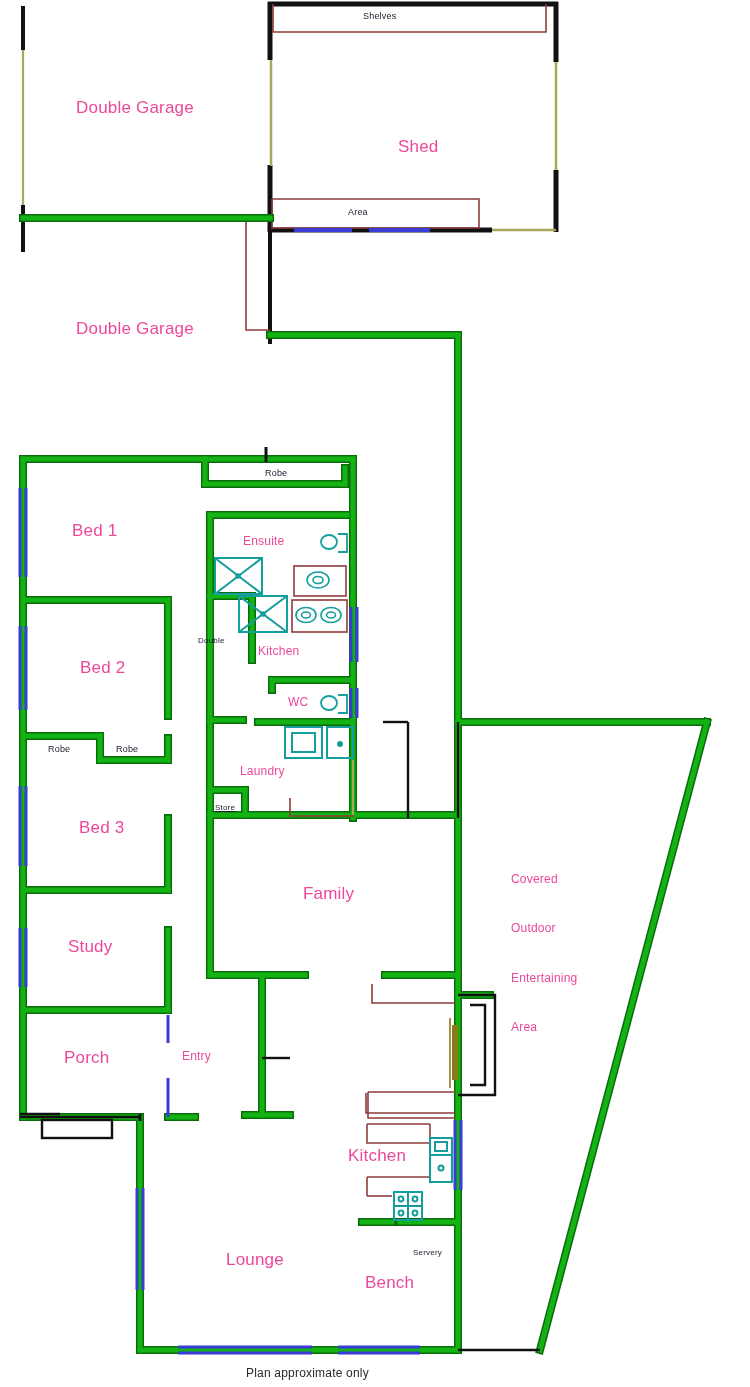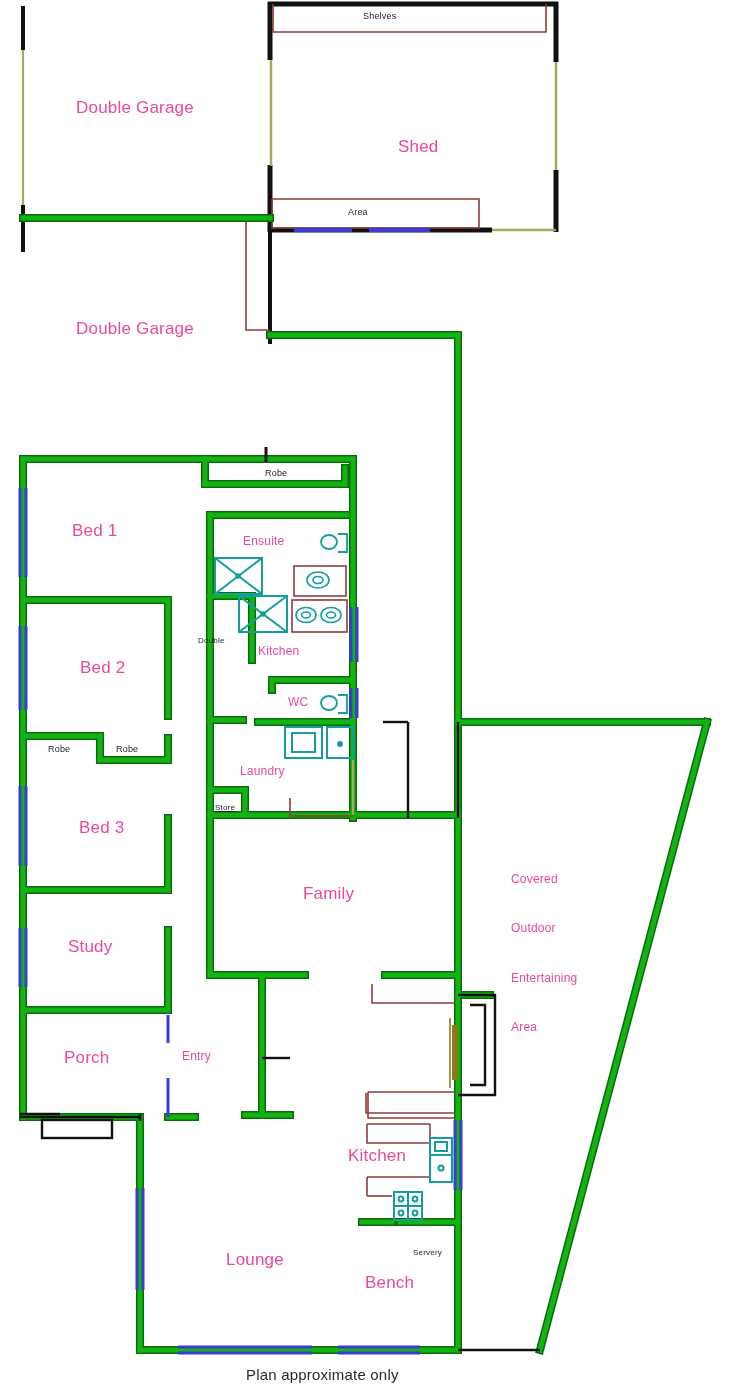--- a/index.html
+++ b/index.html
@@ -35,21 +35,21 @@
     white-space: pre;
     line-height: 1.18;
     letter-spacing: 0.2px;
     user-select: none;
   }
   .lbl-lg { font-size: 17px; }
   .lbl-md { font-size: 12px; }
   .lbl-sm { font-size: 9px; color: #1a1a2e; }
   .lbl-xs { font-size: 8px; color: #1a1a2e; }
   .lbl-foot {
-    font-size: 15px;
+    font-size: 12px;
     color: #2a2a2a;
   }
   .multi { line-height: 1.37; }
 </style>
 </head>
 <body>
 
 <div id="plan-root">
 
   <svg id="plan-svg" viewBox="0 0 750 1387" xmlns="http://www.w3.org/2000/svg">

